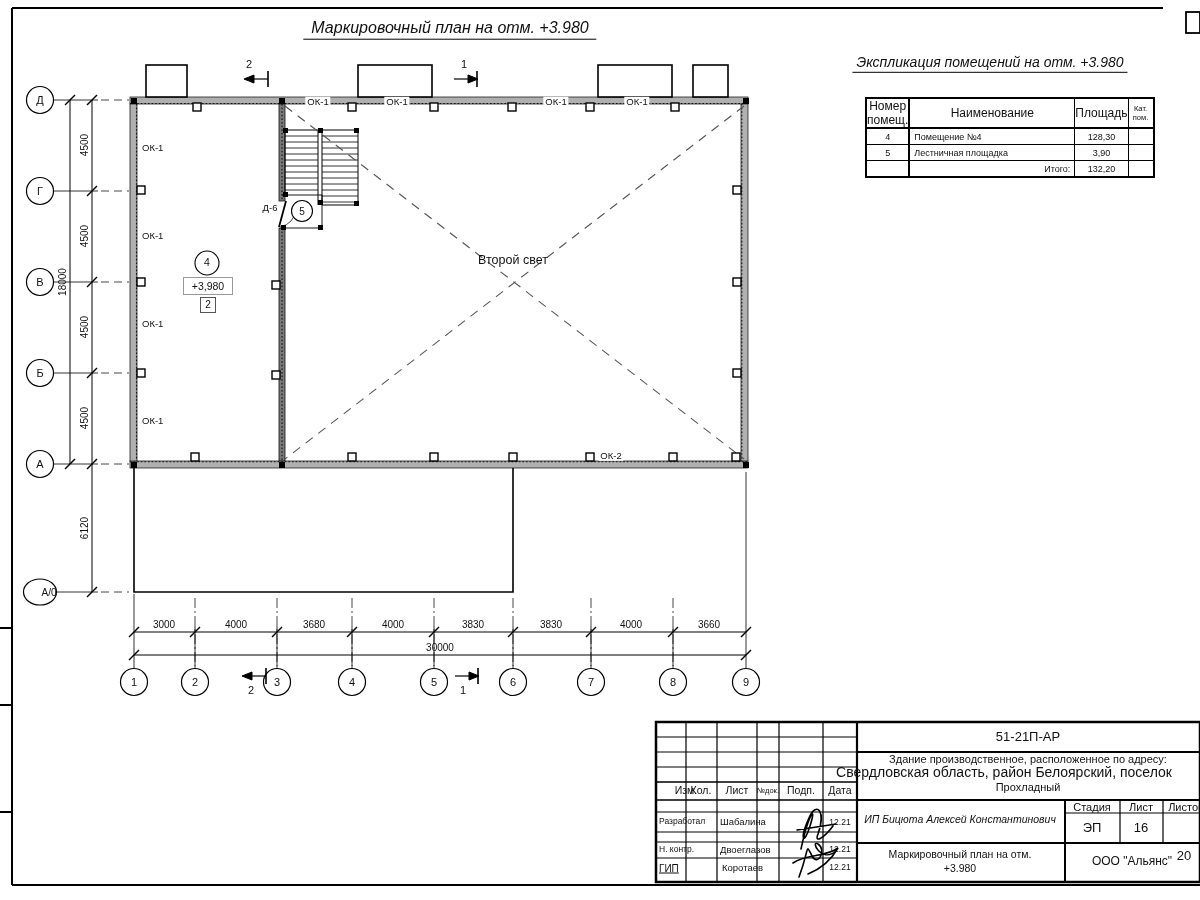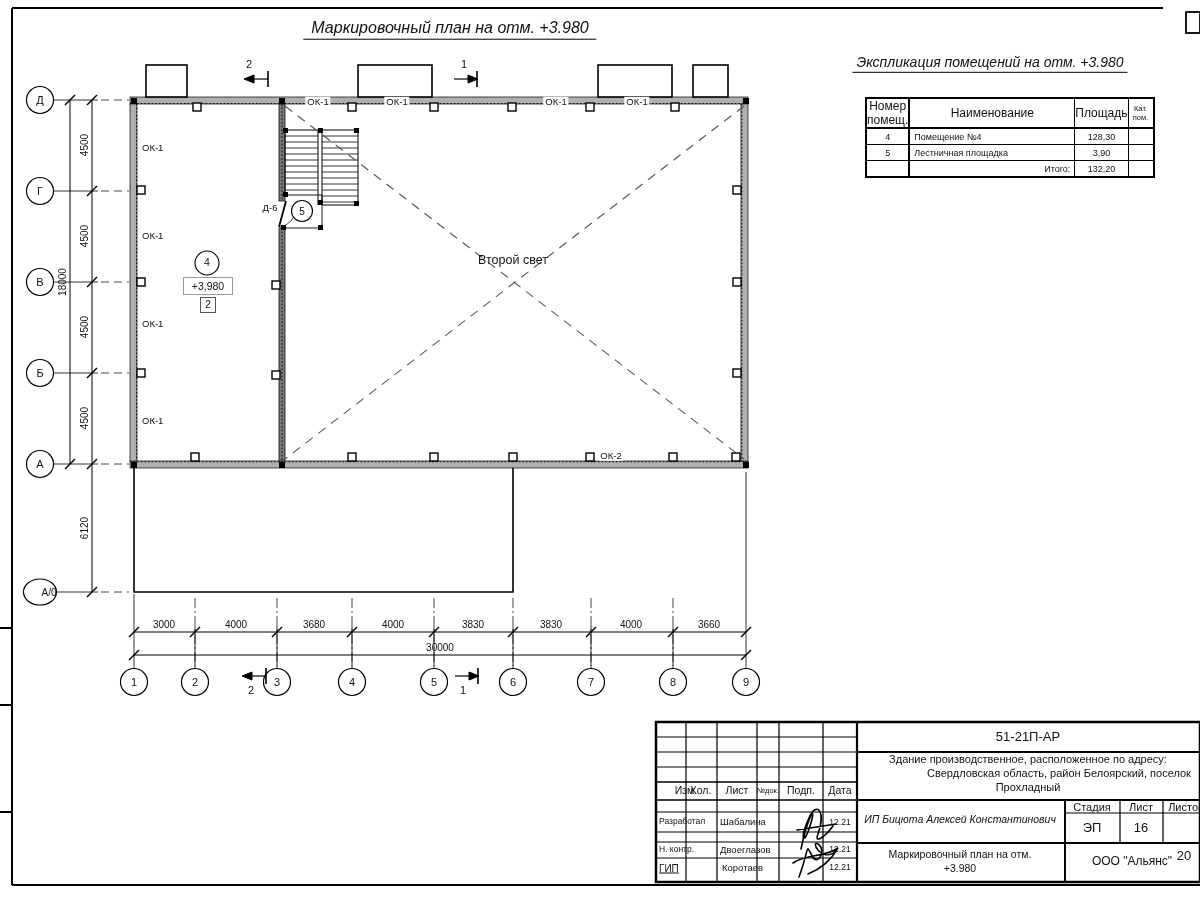--- a/index.html
+++ b/index.html
@@ -326,21 +326,21 @@
   <span class="t c" style="left:840px;top:823px;font-size:8.5px;">12.21</span>
   <span class="t ml" style="left:659px;top:850px;font-size:8.5px;">Н. контр.</span>
   <span class="t ml" style="left:720px;top:850px;font-size:9.5px;">Двоеглазов</span>
   <span class="t c" style="left:840px;top:850px;font-size:8.5px;">12.21</span>
   <span class="t ml" style="left:659px;top:868px;font-size:10px;text-decoration:underline;">ГИП</span>
   <span class="t ml" style="left:722px;top:868px;font-size:9.5px;">Коротаев</span>
   <span class="t c" style="left:840px;top:868px;font-size:8.5px;">12.21</span>
 
   <span class="t c" style="left:1028px;top:737px;font-size:13px;">51-21П-АР</span>
   <span class="t c" style="left:1028px;top:759px;font-size:11px;">Здание производственное, расположенное по адресу:</span>
-  <span class="t c" style="left:1059px;top:773px;font-size:11px;">Свердловская область, район Белоярский, поселок</span>
+  <span class="t c" style="left:1004px;top:773px;font-size:14px;">Свердловская область, район Белоярский, поселок</span>
   <span class="t c" style="left:1028px;top:787px;font-size:11px;">Прохладный</span>
   <span class="t c it" style="left:960px;top:820px;font-size:10.5px;">ИП Бицюта Алексей Константинович</span>
 
   <span class="t c" style="left:1092px;top:807px;font-size:11px;">Стадия</span>
   <span class="t c" style="left:1141px;top:807px;font-size:11px;">Лист</span>
   <span class="t c" style="left:1186px;top:807px;font-size:11px;">Листов</span>
   <span class="t c" style="left:1092px;top:828px;font-size:13px;">ЭП</span>
   <span class="t c" style="left:1141px;top:828px;font-size:13px;">16</span>
   <span class="t c" style="left:1184px;top:828px;font-size:13px;margin-top:28px;">20</span>
 

